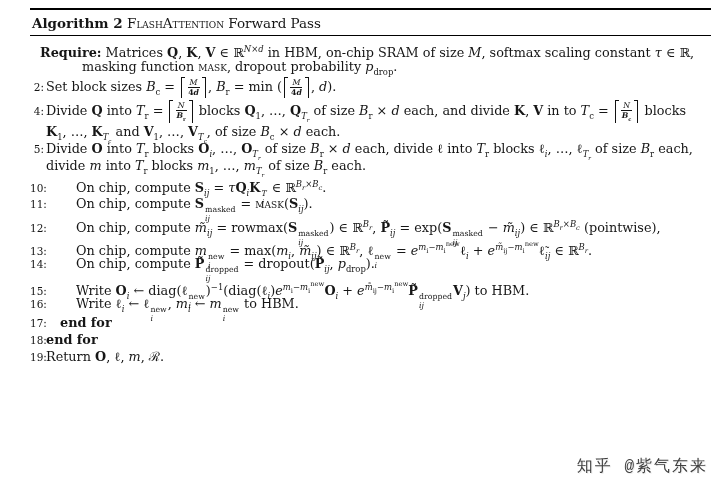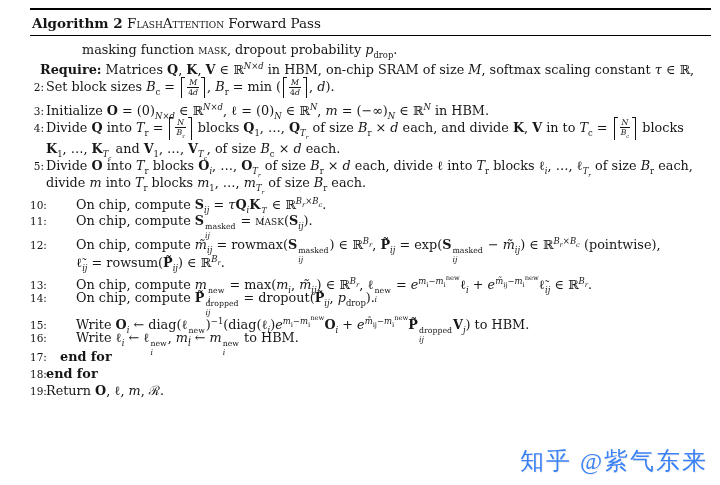--- a/index.html
+++ b/index.html
@@ -25,56 +25,55 @@
   sup sup{font-size:80%;}
   sup sub{font-size:80%;}
   .ss{display:inline-flex;flex-direction:column;align-items:flex-start;
       font-size:61%;line-height:1.12;vertical-align:-4px;margin:0 1px;}
   .ceil{display:inline-flex;align-items:stretch;vertical-align:middle;margin:0 2px;}
   .cl{width:3px;border-left:1.4px solid #111;border-top:1.4px solid #111;}
   .cr{width:3px;border-right:1.4px solid #111;border-top:1.4px solid #111;}
   .frac{display:inline-flex;flex-direction:column;align-items:center;
         font-size:61%;line-height:1.15;padding:1px 1px;}
   .fn{border-bottom:1px solid #111;padding:0 2px;}
-  .fd{padding:0 2px;}
-  .wm{position:absolute;right:12px;bottom:8px;font-size:24px;color:#3b82f6;
-      letter-spacing:2px;font-family:Liberation Serif, serif;
+  .fd{padding:0 2px;font-weight:bold;}
+  .wm{position:absolute;right:12px;bottom:8px;font-size:16px;color:#404040;
+      letter-spacing:2px;font-family:Liberation Mono, monospace;
       text-shadow:1px 1px 0 #efefef;}
 </style>
 </head>
 <body>
 
 <div class="page">
   <div class="algo">
     <div class="rule thick"></div>
     <div class="hdr">
       <span class="hb">Algorithm 2</span>
       <span class="sc">FlashAttention</span>
       <span>Forward Pass</span>
     </div>
     <div class="rule thin"></div>
     <div class="body">
+        <div class="row req"><span class="ct"><b>Require:</b> Matrices <b>Q</b>, <b>K</b>, <b>V</b> ∈ ℝ<sup><i>N</i>×<i>d</i></sup> in HBM, on-chip SRAM of size <i>M</i>, softmax scaling constant <i>τ</i> ∈ ℝ,</span></div>
         <div class="row req cont"><span class="ct">masking function <span class="sc">mask</span>, dropout probability <i>p</i><sub>drop</sub>.</span></div>
-        <div class="row req"><span class="ct"><b>Require:</b> Matrices <b>Q</b>, <b>K</b>, <b>V</b> ∈ ℝ<sup><i>N</i>×<i>d</i></sup> in HBM, on-chip SRAM of size <i>M</i>, softmax scaling constant <i>τ</i> ∈ ℝ,</span></div>
         <div class="row tall"><span class="no">2:</span><span class="ind" style="width: 2px;"></span><span class="ct">Set block sizes <i>B</i><sub>c</sub> = <span class="ceil">
               <span class="cl"></span>
               <span class="frac">
                 <span class="fn"><i>M</i></span>
                 <span class="fd">4<i>d</i></span>
               </span>
               <span class="cr"></span>
             </span>, <i>B</i><sub>r</sub> = min (<span class="ceil">
               <span class="cl"></span>
               <span class="frac">
                 <span class="fn"><i>M</i></span>
                 <span class="fd">4<i>d</i></span>
               </span>
               <span class="cr"></span>
             </span>, <i>d</i>).</span></div>
-        <div class="row"><span class="no">3:</span><span class="ind" style="width: 2px;"></span><span class="ct">Initialize <b>O</b> = (0)<sub><i>N</i>×<i>d</i></sub> ∈ ℝ<sup><i>N</i>×<i>d</i></sup>, ℓ = (0)<sub><i>N</i></sub> ∈ ℝ<sup><i>N</i></sup>, <i>m</i> = (−∞)<sub><i>N</i></sub> ∈ ℝ<sup><i>N</i></sup> in HBM.</span></div>
         <div class="row tall"><span class="no">4:</span><span class="ind" style="width: 2px;"></span><span class="ct">Divide <b>Q</b> into <i>T</i><sub>r</sub> = <span class="ceil">
               <span class="cl"></span>
               <span class="frac">
                 <span class="fn"><i>N</i></span>
                 <span class="fd"><i>B</i><sub>r</sub></span>
               </span>
               <span class="cr"></span>
             </span> blocks <b>Q</b><sub>1</sub>, …, <b>Q</b><sub><i>T<sub>r</sub></i></sub> of size <i>B</i><sub>r</sub> × <i>d</i> each, and divide <b>K</b>, <b>V</b> in to <i>T</i><sub>c</sub> = <span class="ceil">
               <span class="cl"></span>
               <span class="frac">
@@ -94,21 +93,20 @@
               <span class="t">masked</span>
               <span class="b"><i>ij</i></span>
             </span> = <span class="sc">mask</span>(<b>S</b><sub><i>ij</i></sub>).</span></div>
         <div class="row med"><span class="no">12:</span><span class="ind" style="width: 32px;"></span><span class="ct">On chip, compute <i>m̃</i><sub><i>ij</i></sub> = rowmax(<b>S</b><span class="ss">
               <span class="t">masked</span>
               <span class="b"><i>ij</i></span>
             </span>) ∈ ℝ<sup><i>B<sub>r</sub></i></sup>, <b>P̃</b><sub><i>ij</i></sub> = exp(<b>S</b><span class="ss">
               <span class="t">masked</span>
               <span class="b"><i>ij</i></span>
             </span> − <i>m̃</i><sub><i>ij</i></sub>) ∈ ℝ<sup><i>B<sub>r</sub></i>×<i>B<sub>c</sub></i></sup> (pointwise),</span></div>
-        <div class="row"><span class="no"></span><span class="ind" style="width: 32px;"></span><span class="ct">ℓ̃<sub><i>ij</i></sub> = rowsum(<b>P̃</b><sub><i>ij</i></sub>) ∈ ℝ<sup><i>B<sub>r</sub></i></sup>.</span></div>
         <div class="row med"><span class="no">13:</span><span class="ind" style="width: 32px;"></span><span class="ct">On chip, compute <i>m</i><span class="ss">
               <span class="t">new</span>
               <span class="b"><i>i</i></span>
             </span> = max(<i>m</i><sub><i>i</i></sub>, <i>m̃</i><sub><i>ij</i></sub>) ∈ ℝ<sup><i>B<sub>r</sub></i></sup>, ℓ<span class="ss">
               <span class="t">new</span>
               <span class="b"><i>i</i></span>
             </span> = <i>e</i><sup><i>m</i><sub>i</sub>−<i>m</i><sub>i</sub><sup>new</sup></sup>ℓ<sub><i>i</i></sub> + <i>e</i><sup><i>m̃</i><sub>ij</sub>−<i>m</i><sub>i</sub><sup>new</sup></sup>ℓ̃<sub><i>ij</i></sub> ∈ ℝ<sup><i>B<sub>r</sub></i></sup>.</span></div>
         <div class="row med"><span class="no">14:</span><span class="ind" style="width: 32px;"></span><span class="ct">On chip, compute <b>P̃</b><span class="ss">
               <span class="t">dropped</span>
               <span class="b"><i>ij</i></span>

